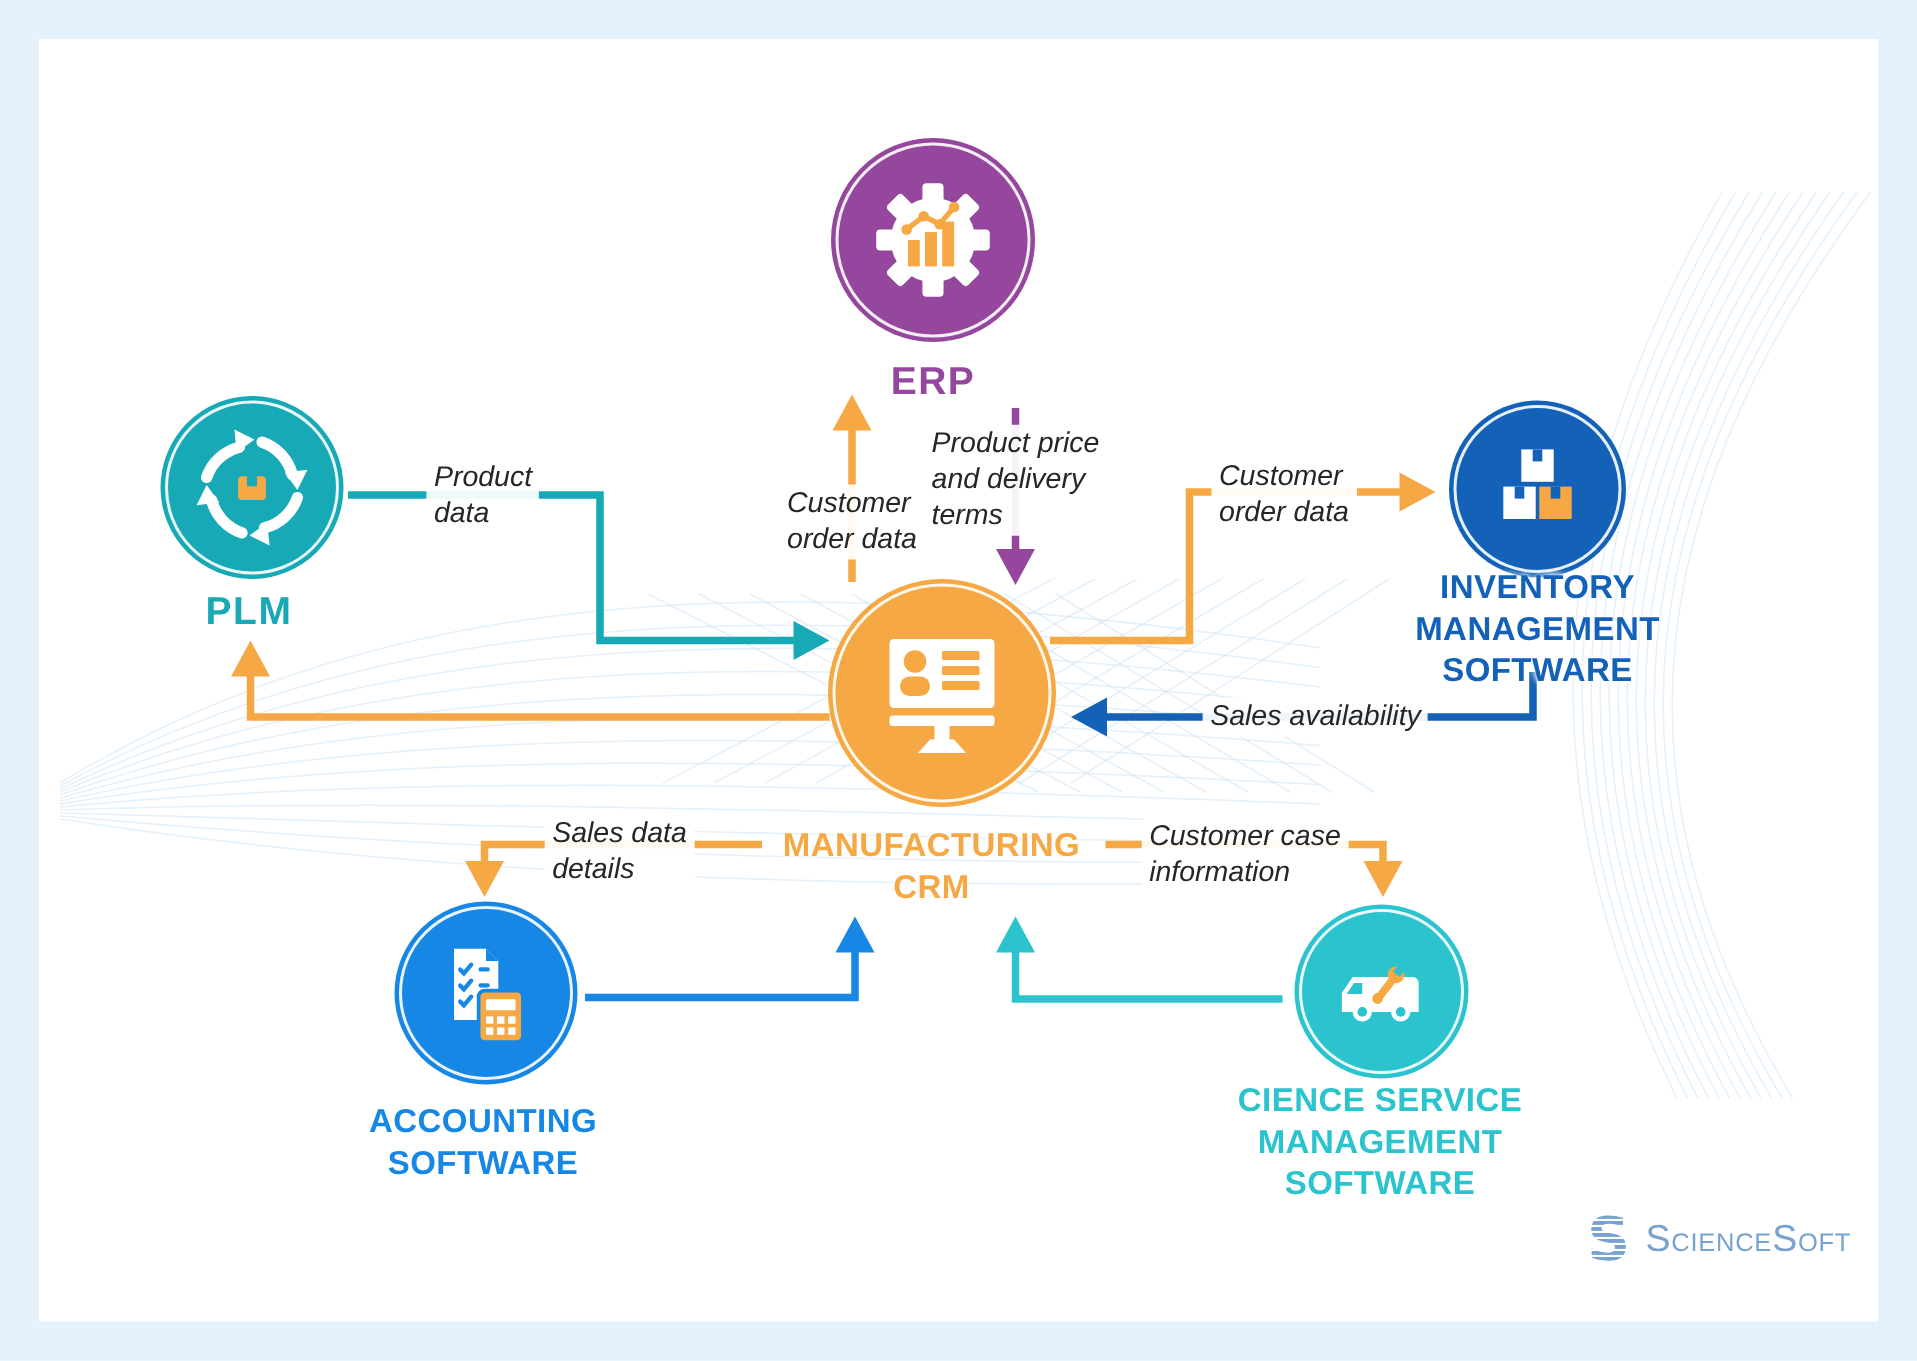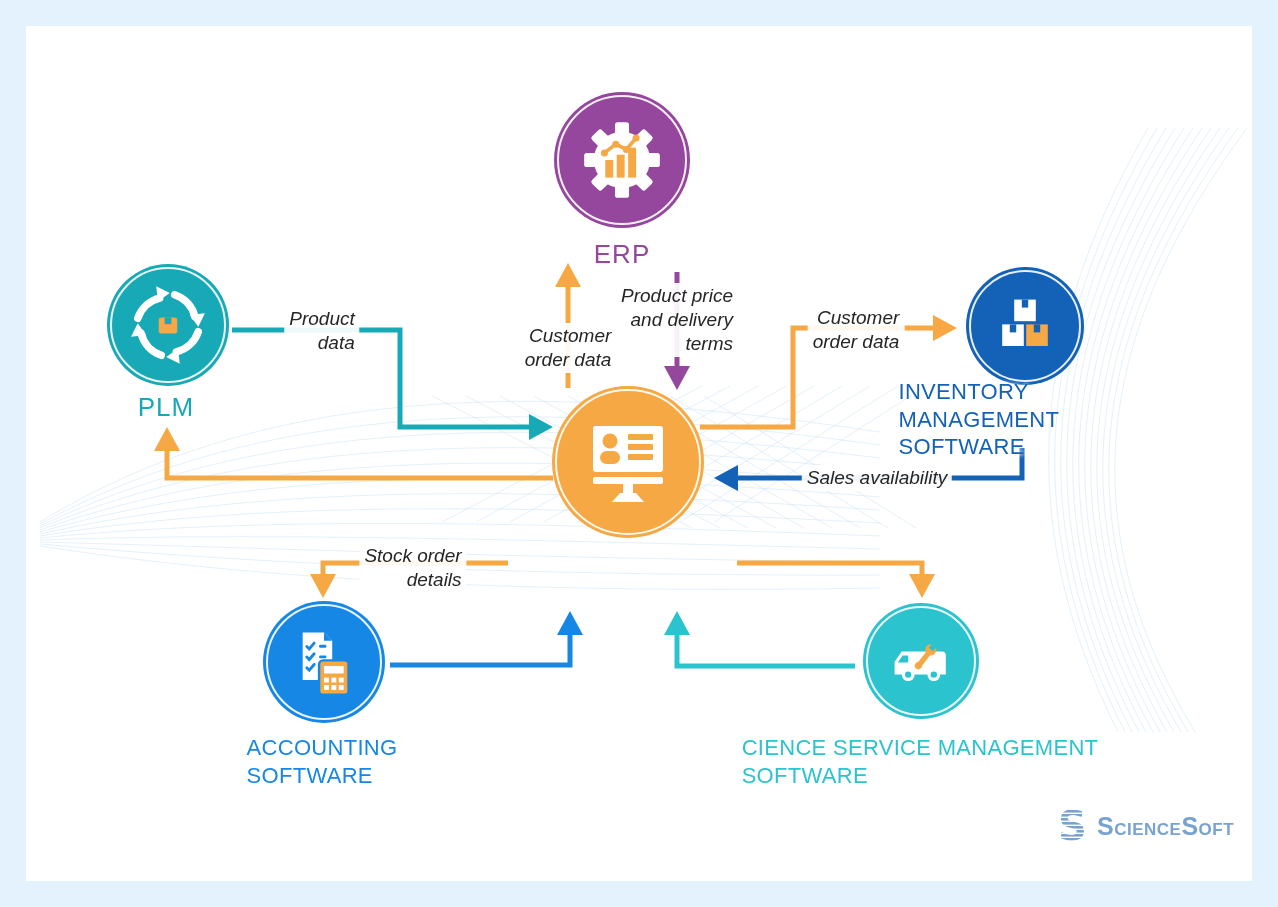--- a/index.html
+++ b/index.html
@@ -5,29 +5,29 @@
   html,body{margin:0;padding:0;background:#e3f2fd;}
   .stage{position:relative;width:1278px;height:907px;background:var(--canvas-border,#e3f2fd);overflow:hidden;
          font-family:"Liberation Sans",sans-serif;}
   .frame{position:absolute;left:26px;top:26px;right:26px;bottom:26px;background:#fff;}
   svg.layer{position:absolute;left:0;top:0;width:1278px;height:907px;}
   .wave{fill:none;stroke:var(--wave,#cde3f6);stroke-width:1;opacity:.55;}
   .edge{fill:none;stroke-width:5;}
   .node{position:absolute;border-radius:50%;display:flex;align-items:center;justify-content:center;}
   .node::after{content:"";position:absolute;inset:3px;border:2px solid rgba(255,255,255,.9);border-radius:50%;}
   .node svg{position:relative;z-index:1;}
-  .node-label{position:absolute;transform:translate(-50%,-50%);font-weight:400;font-size:22px;line-height:1.25;
-              text-align:left;white-space:pre-line;letter-spacing:.3px;z-index:6;
+  .node-label{position:absolute;transform:translate(-50%,-50%);font-weight:700;font-size:22px;line-height:1.25;
+              text-align:center;white-space:pre-line;letter-spacing:.3px;z-index:6;
               text-shadow:0 0 4px #fff,0 0 4px #fff;}
   .node-label.big{font-size:26px;letter-spacing:1px;}
   .edge-label{position:absolute;transform:translate(-50%,-50%);font-style:italic;font-size:19px;line-height:1.26;
-              color:var(--edge-text,#262626);text-align:right;white-space:pre-line;z-index:5;
+              color:var(--edge-text,#262626);text-align:left;white-space:pre-line;z-index:5;
               background:rgba(255,255,255,.93);padding:1px 5px;border-radius:3px;}
   .logo{position:absolute;left:1056px;top:806px;display:flex;align-items:center;gap:7px;z-index:6;}
-  .logo-text{color:var(--logo-blue,#78a3d1);font-weight:700;letter-spacing:.5px;white-space:nowrap;}
+  .logo-text{color:var(--logo-blue,#78a3d1);font-weight:400;letter-spacing:.5px;white-space:nowrap;}
   .logo-text .cap{font-size:25px;}
   .logo-text .sc{font-size:17px;}
 </style>
 </head>
 <body>
 
 <div class="stage">
   <div class="frame"></div>
 
   <svg class="layer" id="bg-waves">
@@ -195,20 +195,22 @@
       <circle cx="32" cy="29" r="7.5" fill="var(--orange)"></circle>
       <rect x="22" y="39" width="20" height="13" rx="6.5" fill="var(--orange)"></rect>
       <rect x="50" y="22" width="25" height="6" rx="1" fill="var(--orange)"></rect>
       <rect x="50" y="32" width="25" height="6" rx="1" fill="var(--orange)"></rect>
       <rect x="50" y="42" width="25" height="6" rx="1" fill="var(--orange)"></rect>
       <rect x="15" y="65" width="70" height="7" rx="2" fill="#fff"></rect>
       <rect x="45" y="72" width="10" height="10" fill="#fff"></rect>
       <polygon points="34,90 66,90 58,81 42,81" fill="#fff"></polygon>
     </svg>
   </div>
+  <div class="node-label" style="left:621px;top:577px;color:var(--orange)">MANUFACTURING
+CRM</div>
 
   <div class="node" style="left:263px;top:601px;width:122px;height:122px;background:var(--blue-bright)">
     <svg width="82" height="82" viewBox="0 0 100 100">
       <path d="M24,14 h26 l10,10 v48 h-36 z" fill="#fff"></path>
       <polygon points="50,14 60,24 50,24" fill="var(--blue-bright)"></polygon>
       <g stroke="var(--blue-bright)" stroke-width="3.5" fill="none" stroke-linecap="round">
         <polyline points="29,31 32,34 38,27"></polyline>
         <polyline points="29,44 32,47 38,40"></polyline>
         <polyline points="29,57 32,60 38,53"></polyline>
       </g>
@@ -251,22 +253,24 @@
   <div class="edge-label" style="left:322px;top:331px">Product
 data</div>
   <div class="edge-label" style="left:568px;top:348px">Customer
 order data</div>
   <div class="edge-label" style="left:677px;top:320px">Product price
 and delivery
 terms</div>
   <div class="edge-label" style="left:856px;top:330px">Customer
 order data</div>
   <div class="edge-label" style="left:877px;top:478px">Sales availability</div>
-  <div class="edge-label" style="left:413px;top:568px">Stock order
+  <div class="edge-label" style="left:413px;top:568px">Sales data
 details</div>
+  <div class="edge-label" style="left:830px;top:570px">Customer case
+information</div>
 
   <div class="logo">
     <svg width="34" height="40" viewBox="0 0 34 40">
       <defs>
         <pattern id="stripes" width="4" height="4" patternUnits="userSpaceOnUse">
           <rect width="4" height="2.6" fill="var(--logo-blue)"></rect>
         </pattern>
       </defs>
       <text x="2" y="34" font-family="DejaVu Sans, sans-serif" font-size="40" font-weight="bold" fill="url(#stripes)">S</text>
     </svg>

